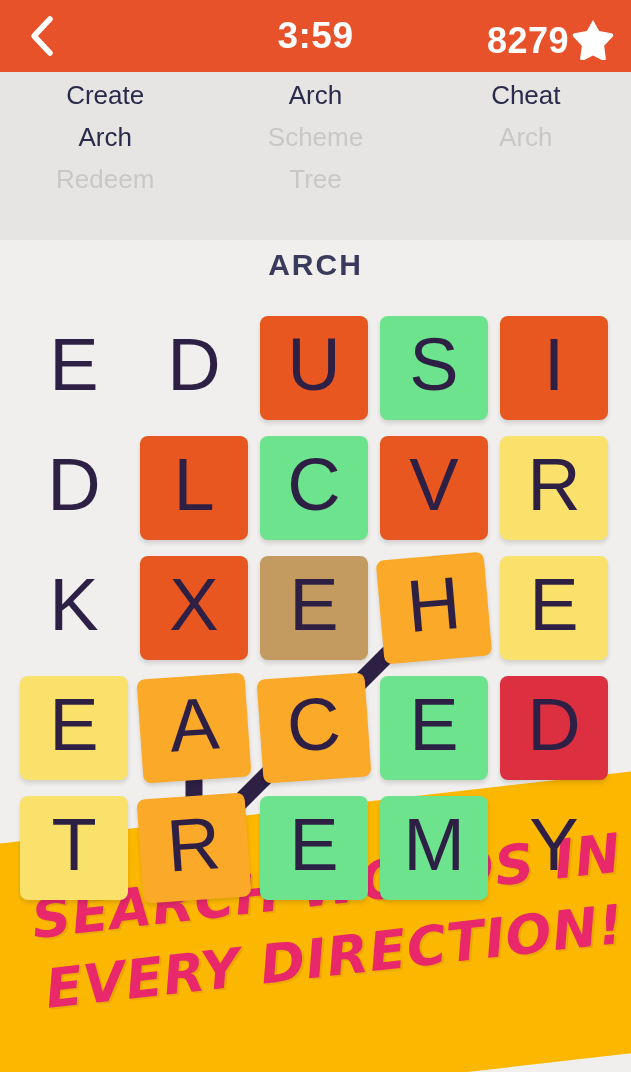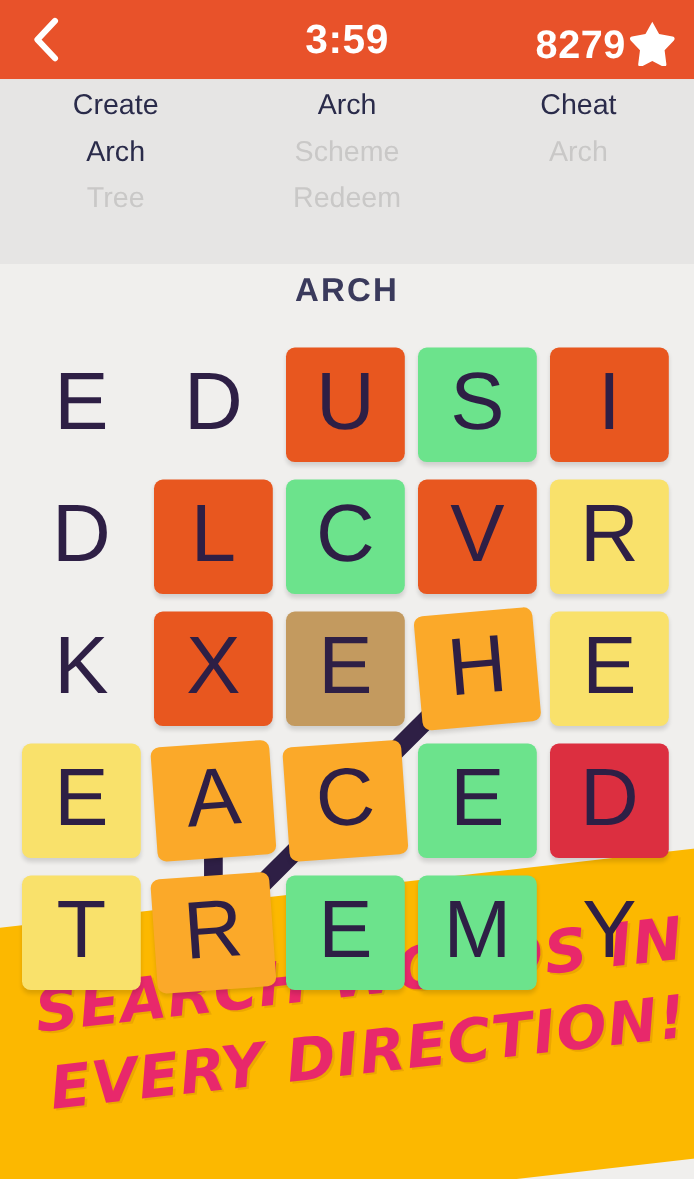--- a/index.html
+++ b/index.html
@@ -190,22 +190,22 @@
     </div>
   </div>
 
   <div class="wordlist">
       <div class="word">Create</div>
       <div class="word">Arch</div>
       <div class="word">Cheat</div>
       <div class="word">Arch</div>
       <div class="word found">Scheme</div>
       <div class="word found">Arch</div>
+      <div class="word found">Redeem</div>
       <div class="word found">Tree</div>
-      <div class="word found">Redeem</div>
     </div>
 
   <div class="current-word">ARCH</div>
 
   <div class="board">
     <svg class="links" width="631" height="620" viewBox="0 0 631 620" aria-hidden="true">
       <polyline id="sel-path" points="194,428 194,548 314,428 434,308" fill="none" stroke="#2E1F45" stroke-width="17" stroke-linecap="butt" stroke-linejoin="round"></polyline>
     </svg>
   <div class="tile" style="left: 20px; top: 16px; z-index: 2;">
         <span class="glyph">E</span>

